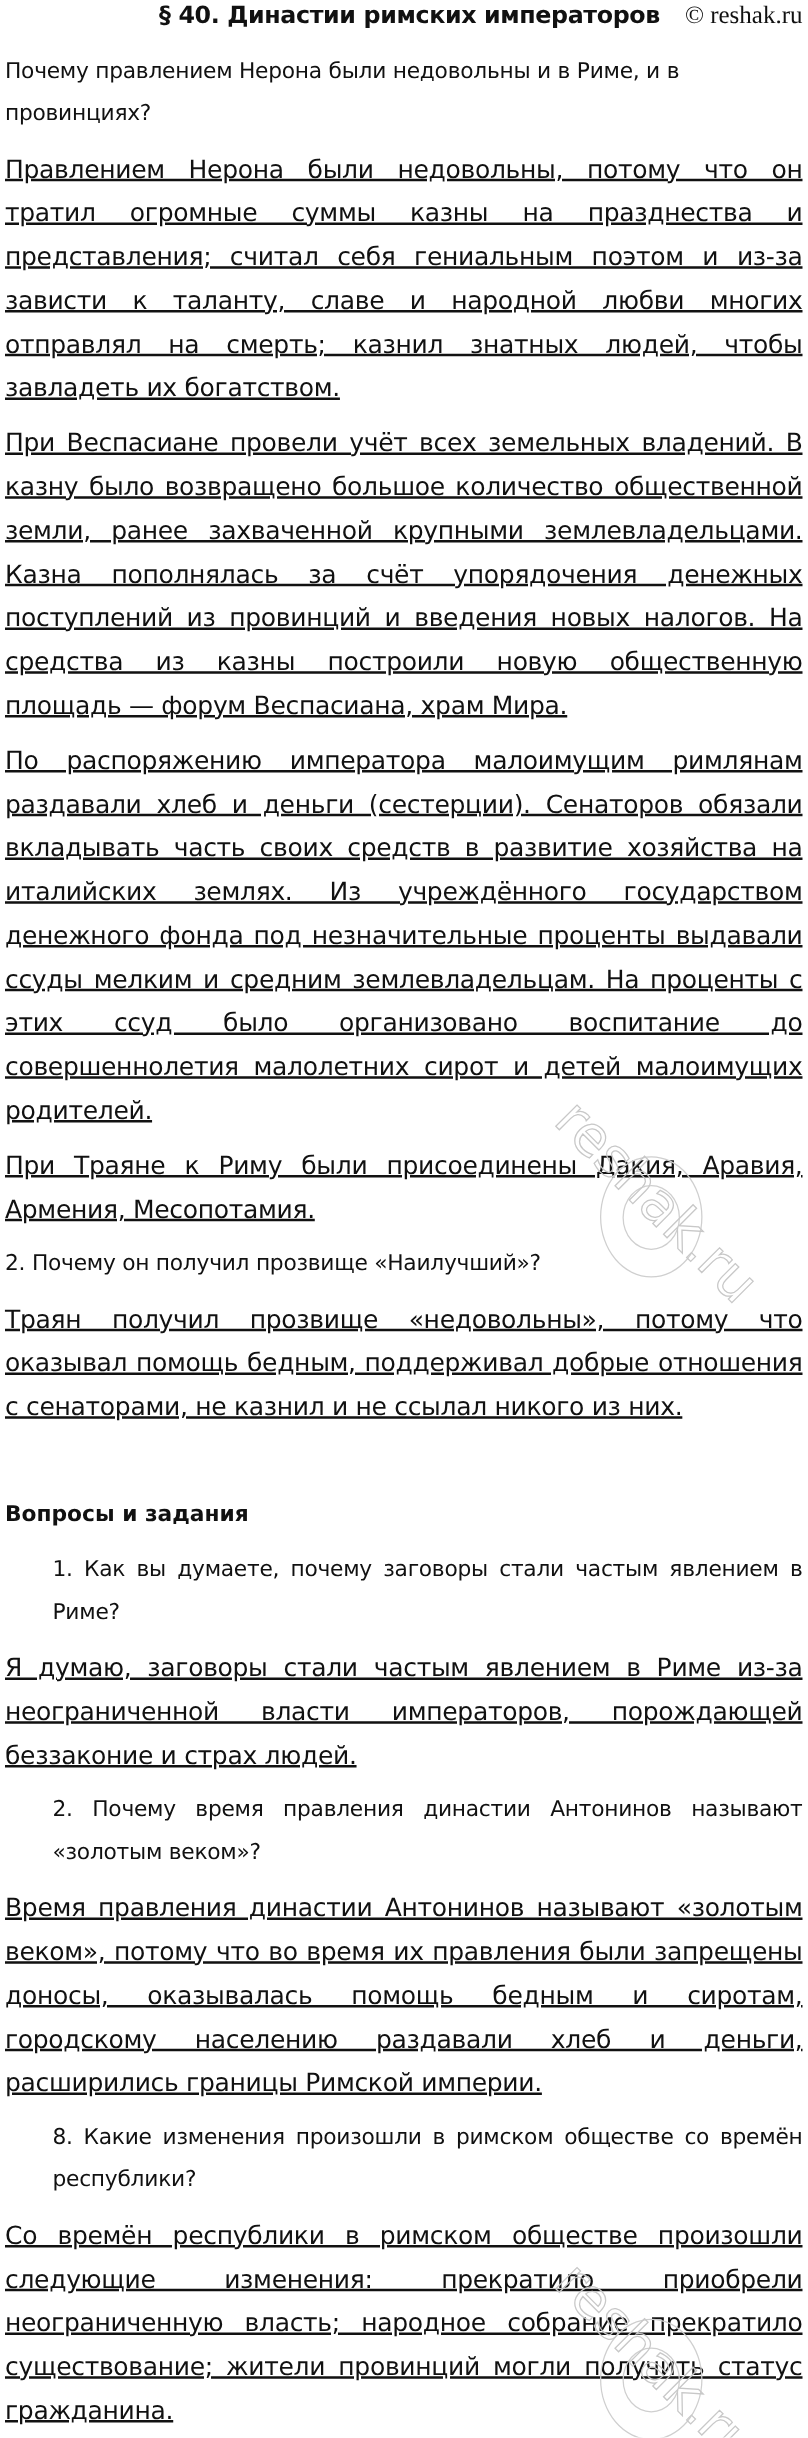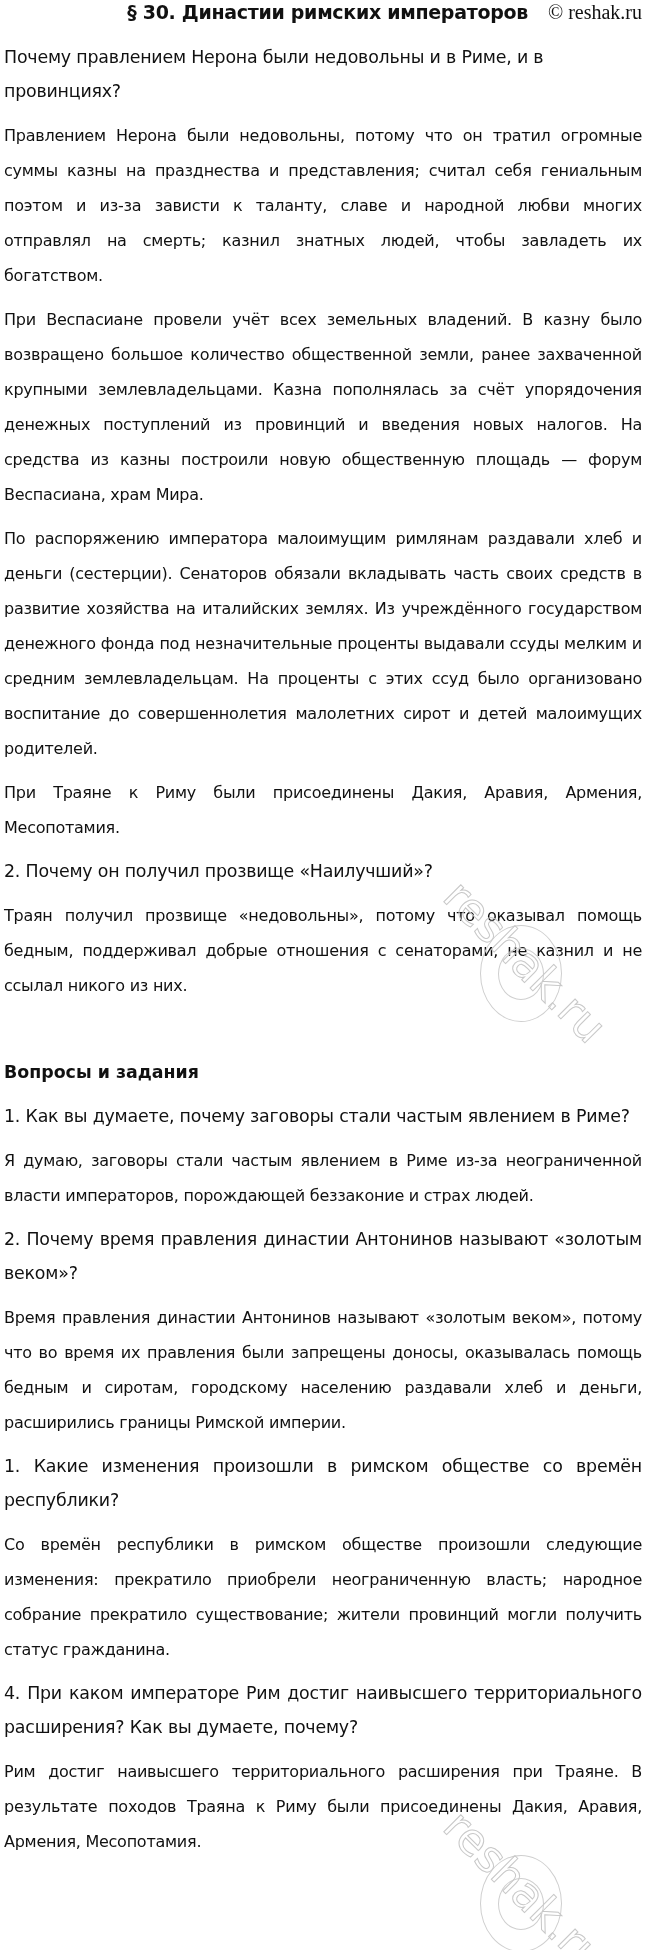--- a/index.html
+++ b/index.html
@@ -42,27 +42,29 @@
     .q {
       font-weight: normal;
       font-size: 17.4px;
       line-height: 34px;
       margin: 0 0 10px 0;
       letter-spacing: -0.2px;
     }
     .q.justify {
       text-align: justify;
       text-align-last: left;
+      margin-left: 38px;
     }
     .a {
-      font-size: 16px;
+      font-size: 20px;
       line-height: 35px;
       text-align: justify;
       margin: 0 0 9px 0;
       letter-spacing: -0.25px;
+      text-decoration: underline;
     }
     .section-title {
       font-weight: bold;
       font-size: 17.4px;
       line-height: 34px;
       margin: 52px 0 10px 0;
     }
     .watermark {
       position: absolute;
       pointer-events: none;
@@ -82,21 +84,21 @@
       transform-origin: left top;
       white-space: nowrap;
     }
   </style>
 </head>
 <body>
 
 <div class="page">
 
   <div class="header">
-    <span class="title">§ 30. Династии римских императоров</span>
+    <span class="title">§ 40. Династии римских императоров</span>
     <span class="copy">© reshak.ru</span>
   </div>
 
   <div>
     <div class="q">Почему правлением Нерона были недовольны и в Риме, и в провинциях?</div>
     <p class="a">Правлением Нерона были недовольны, потому что он тратил огромные суммы казны на празднества и представления; считал себя гениальным поэтом и из-за зависти к таланту, славе и народной любви многих отправлял на смерть; казнил знатных людей, чтобы завладеть их богатством.</p>
   </div>
 
   <div>
     <p class="a">При Веспасиане провели учёт всех земельных владений. В казну было возвращено большое количество общественной земли, ранее захваченной крупными землевладельцами. Казна пополнялась за счёт упорядочения денежных поступлений из провинций и введения новых налогов. На средства из казны построили новую общественную площадь — форум Веспасиана, храм Мира.</p>
@@ -118,21 +120,21 @@
     <div class="q justify">1. Как вы думаете, почему заговоры стали частым явлением в Риме?</div>
     <p class="a">Я думаю, заговоры стали частым явлением в Риме из-за неограниченной власти императоров, порождающей беззаконие и страх людей.</p>
   </div>
 
   <div>
     <div class="q justify">2. Почему время правления династии Антонинов называют «золотым веком»?</div>
     <p class="a">Время правления династии Антонинов называют «золотым веком», потому что во время их правления были запрещены доносы, оказывалась помощь бедным и сиротам, городскому населению раздавали хлеб и деньги, расширились границы Римской империи.</p>
   </div>
 
   <div>
-    <div class="q justify">1. Какие изменения произошли в римском обществе со времён республики?</div>
+    <div class="q justify">8. Какие изменения произошли в римском обществе со времён республики?</div>
     <p class="a">Со времён республики в римском обществе произошли следующие изменения: прекратило приобрели неограниченную власть; народное собрание прекратило существование; жители провинций могли получить статус гражданина.</p>
   </div>
 
   <div>
     <div class="q justify">4. При каком императоре Рим достиг наивысшего территориального расширения? Как вы думаете, почему?</div>
     <p class="a">Рим достиг наивысшего территориального расширения при Траяне. В результате походов Траяна к Риму были присоединены Дакия, Аравия, Армения, Месопотамия.</p>
 
   </div>
 
 </div>

